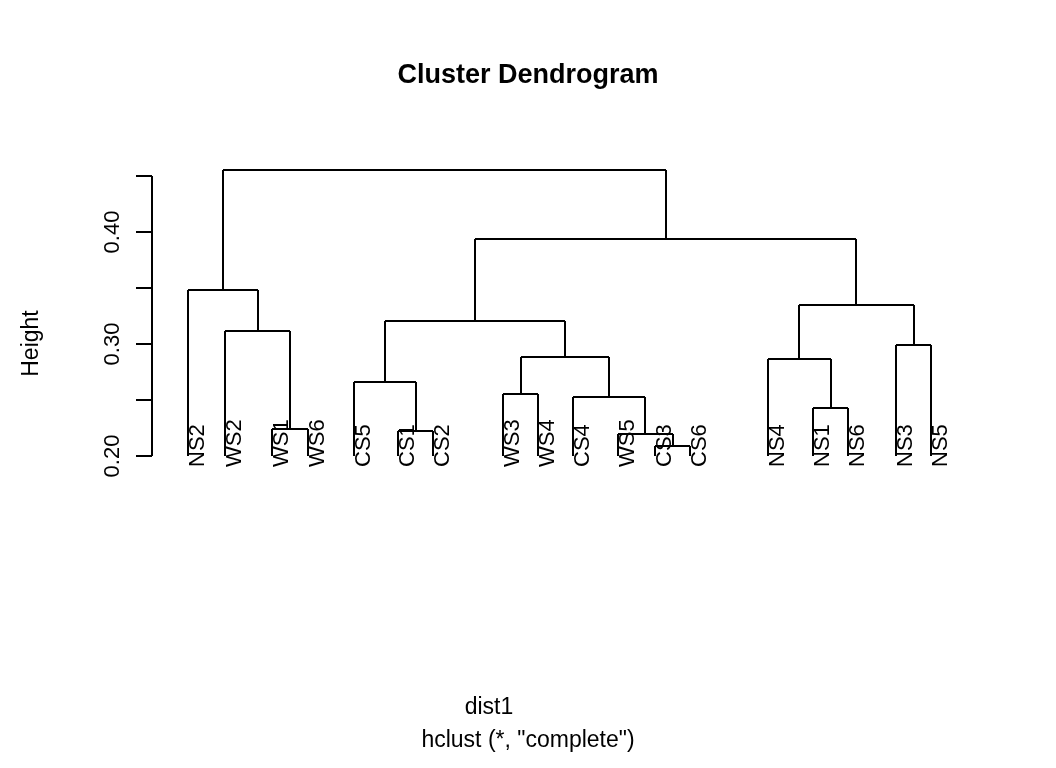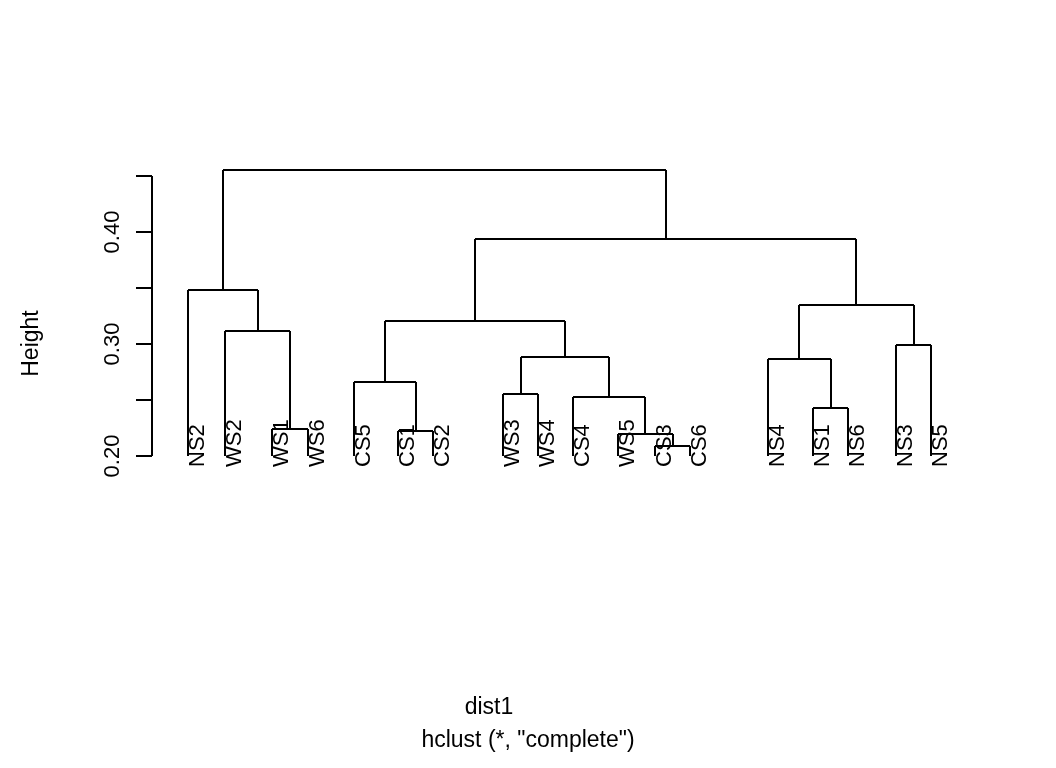--- a/index.html
+++ b/index.html
@@ -53,20 +53,21 @@
     font-size:22px;color:#000;
     transform-origin:0% 50%;
     white-space:nowrap;
   }
 </style>
 </head>
 <body>
 
 <div id="stage">
 
+  <div class="ttl">Cluster Dendrogram</div>
 
   <svg id="plot-svg" viewBox="0 0 1056 768" preserveAspectRatio="none" shape-rendering="crispEdges">
     <g id="axis-group">
         <line x1="152" y1="176" x2="152" y2="456" stroke="#000000" stroke-width="2"></line>
         <line x1="136" y1="456" x2="152" y2="456" stroke="#000000" stroke-width="2"></line>
         <line x1="136" y1="400" x2="152" y2="400" stroke="#000000" stroke-width="2"></line>
         <line x1="136" y1="344" x2="152" y2="344" stroke="#000000" stroke-width="2"></line>
         <line x1="136" y1="288" x2="152" y2="288" stroke="#000000" stroke-width="2"></line>
         <line x1="136" y1="232" x2="152" y2="232" stroke="#000000" stroke-width="2"></line>
         <line x1="136" y1="176" x2="152" y2="176" stroke="#000000" stroke-width="2"></line>

